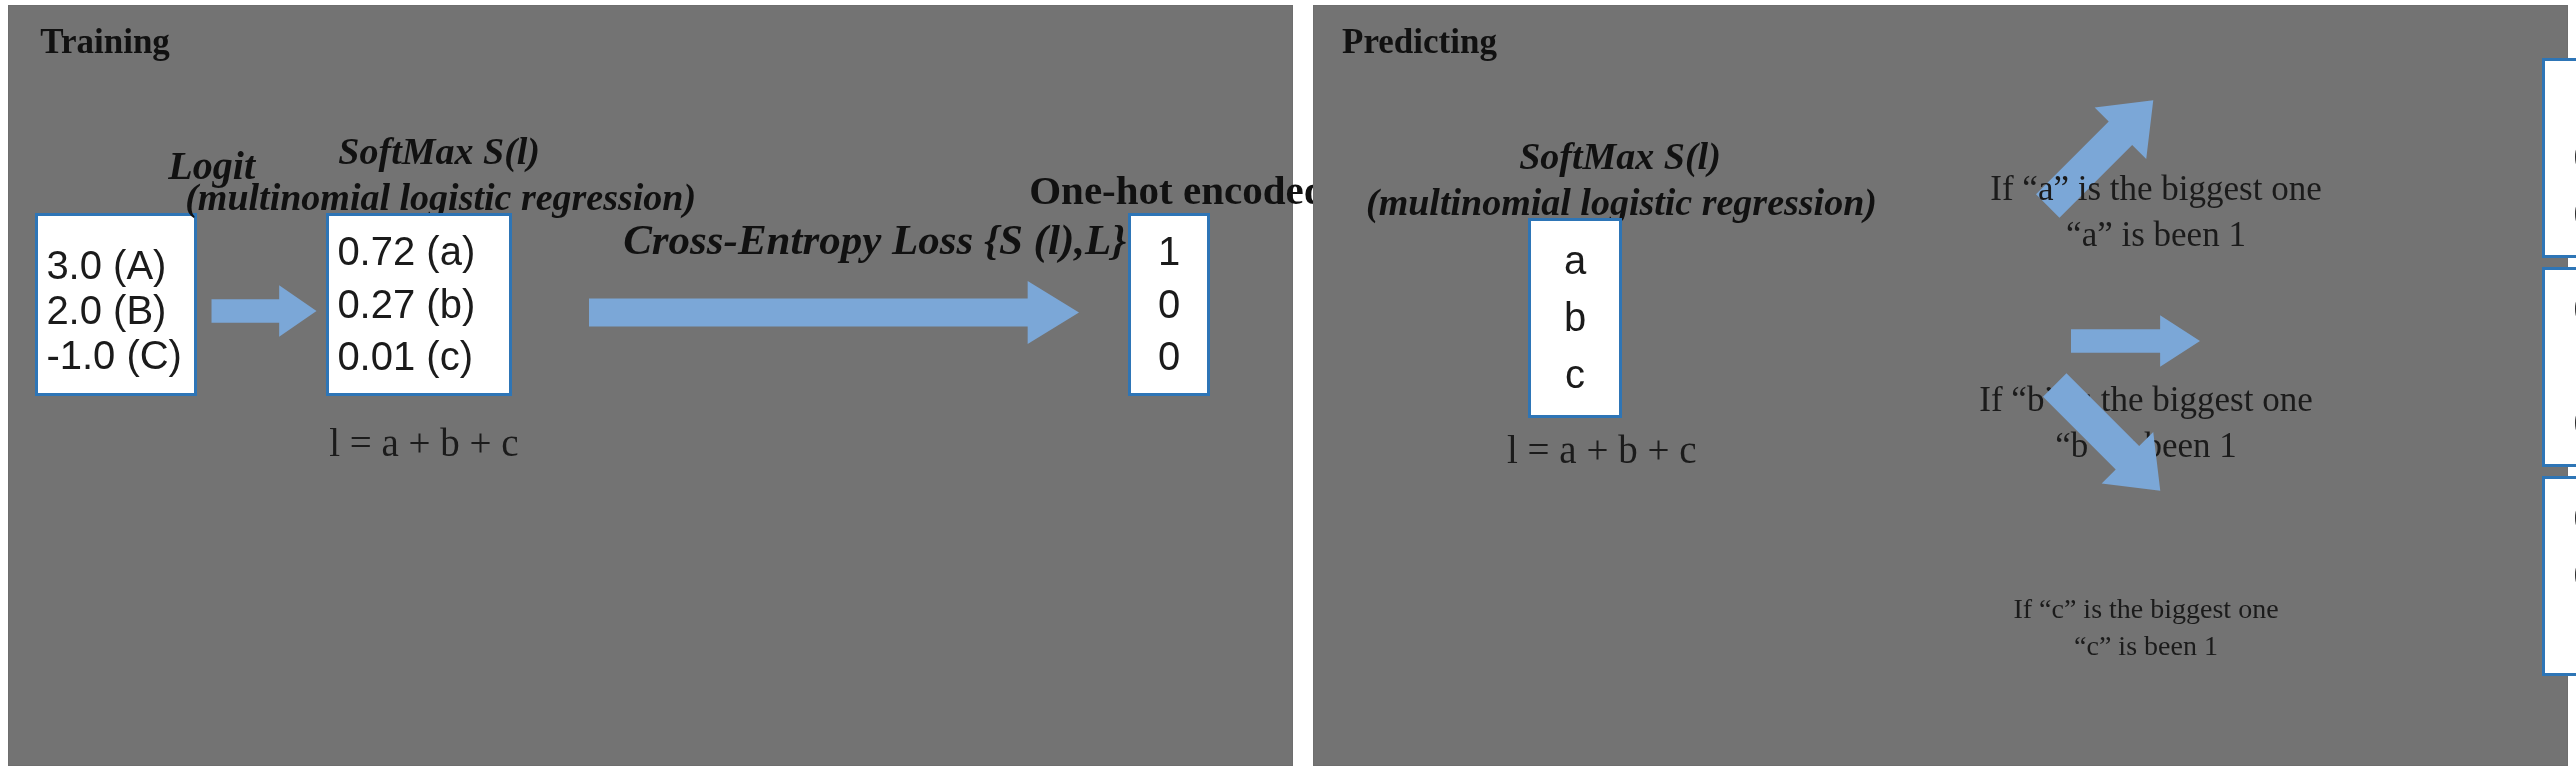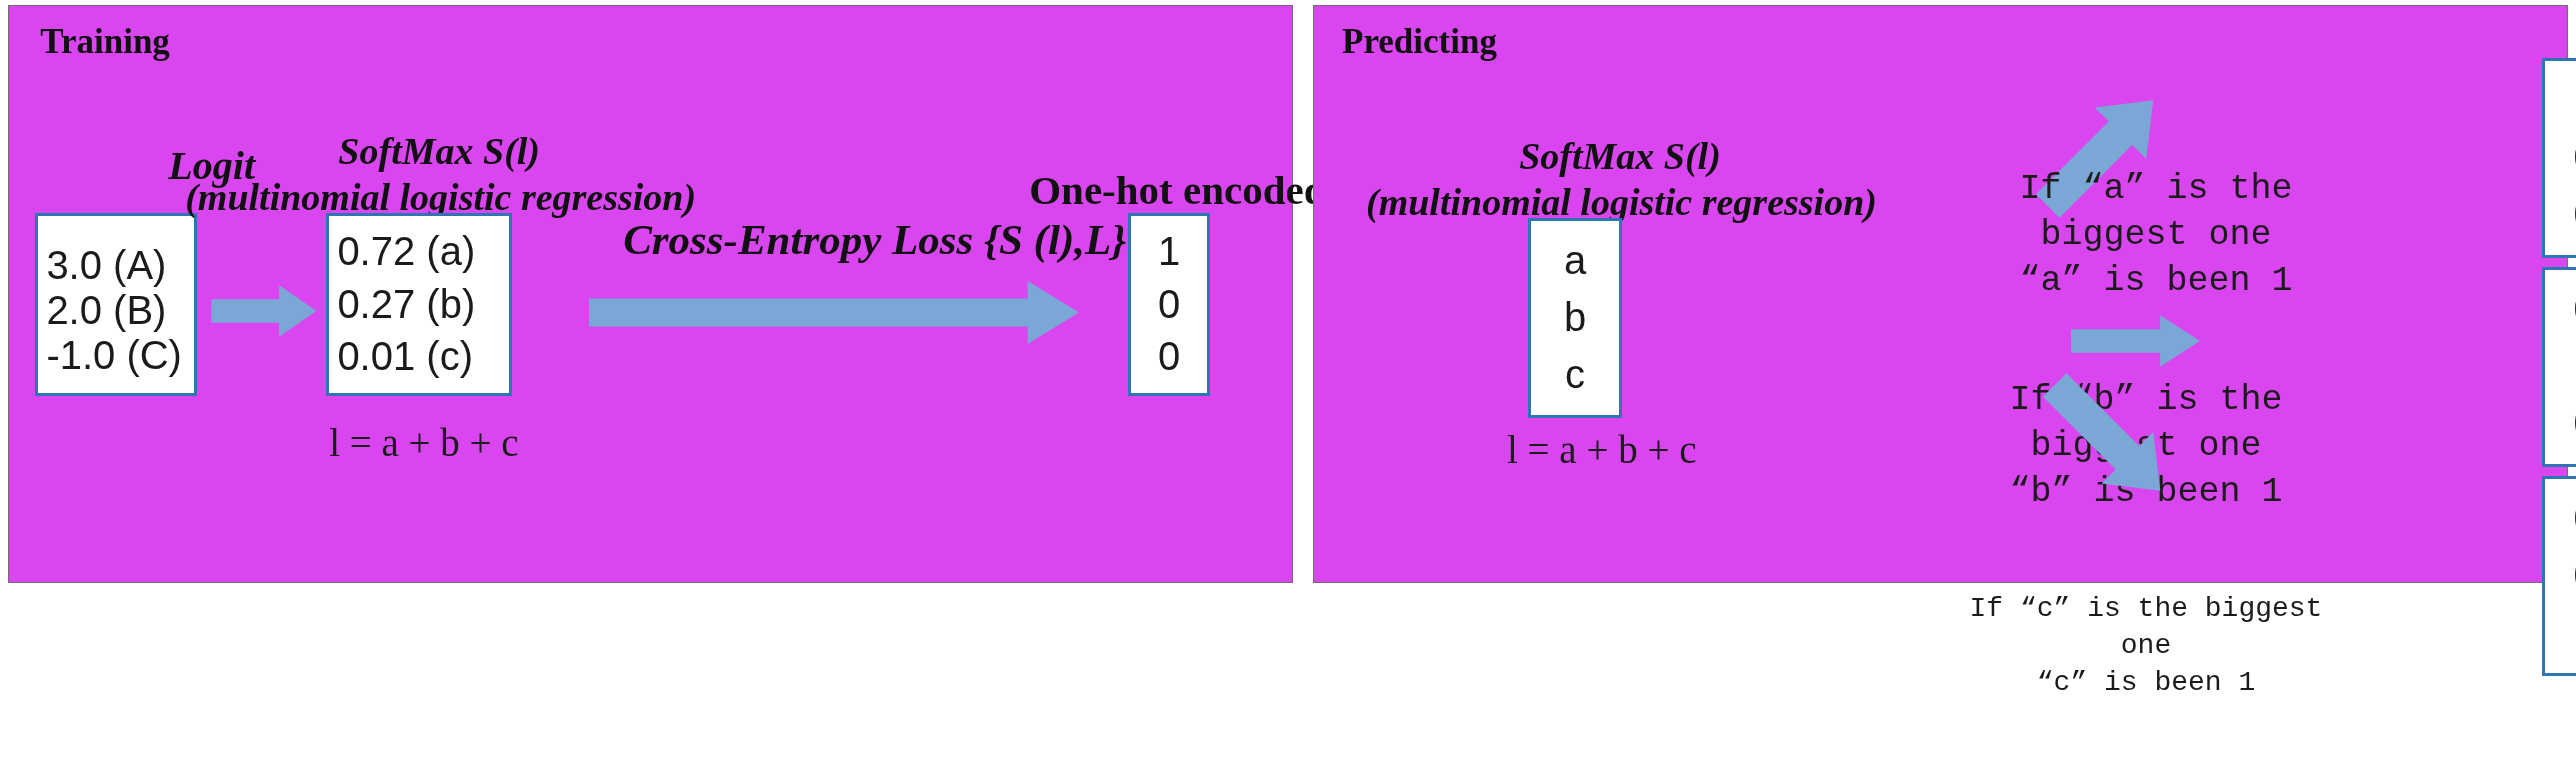--- a/index.html
+++ b/index.html
@@ -1,22 +1,22 @@
 <!DOCTYPE html>
 <html style="font-size:9.4px"><head>
 <meta charset="utf-8">
 <style>
   html,body{margin:0;padding:0;background:#ffffff;}
   body{
     font-family:"Liberation Serif", serif;
     width:2576px;height:778px;position:relative;overflow:hidden;
   }
   .panel{
-    position:absolute;top:4.7px;height:578px;
-    border:1.8px solid #6e6e6e;background:#d946ef;box-sizing:border-box;
+    position:absolute;top:4.7px;height:761px;
+    border:1.8px solid #6e6e6e;background:#737373;box-sizing:border-box;
   }
   #panel-training{left:8.2px;width:1285px;}
   #panel-predicting{left:1313px;width:1255px;padding-left:35px;}
 
   .panel-title{
     position:absolute;font-family:"Liberation Serif", serif;
     font-weight:bold;font-size:35px;color:#111;letter-spacing:0px;
   }
 
   
@@ -40,21 +40,21 @@
 
   .hdr{
     position:absolute;font-family:"Liberation Serif", serif;
     font-weight:bold;color:#111;white-space:nowrap;font-size:20.6px;
   }
   .note{
     position:absolute;font-family:"Liberation Serif", serif;
     color:#1b1b1b;white-space:nowrap;font-size:19.4px;
   }
   .cond{
-    position:absolute;font-family:Liberation Mono, monospace;
+    position:absolute;font-family:Liberation Serif, serif;
     color:#1b1b1b;font-size:17.6px;text-align:center;line-height:1.32;
   }
   .arrow-svg{position:absolute;}
 </style>
 </head>
 <body>
 
 <div class="panel" id="panel-training">
 
   <div class="panel-title" style="left: 31px; top: 16.5px; font-size: 35px;">Training</div>

